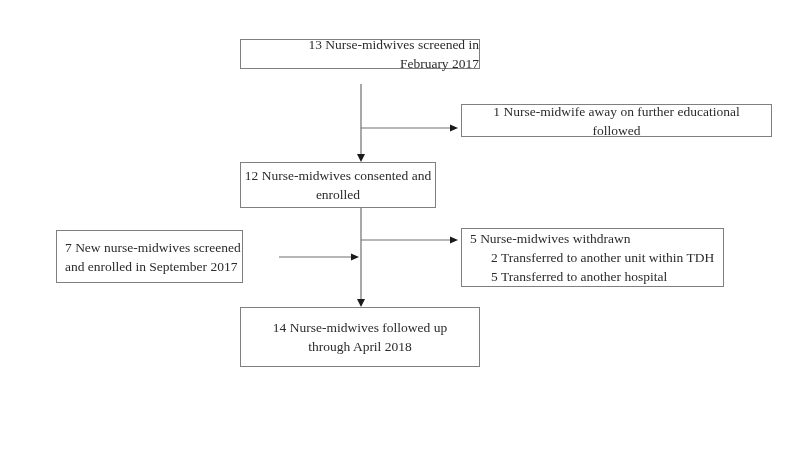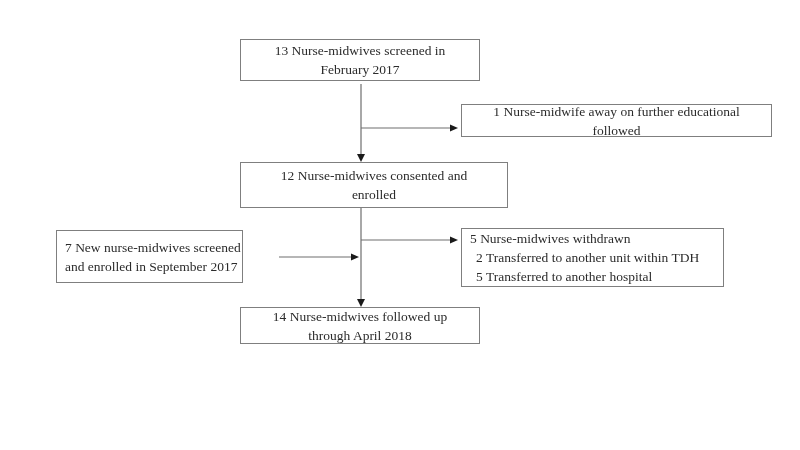--- a/index.html
+++ b/index.html
@@ -51,21 +51,21 @@
     text-align: center;
     align-items: center;
   }
   .box.left {
     text-align: left;
     align-items: flex-start;
     padding-left: 8px;
     padding-right: 4px;
   }
   .box .indent {
-    margin-left: 6px;
+    margin-left: 21px;
     text-align: right;
   }
 </style>
 </head>
 <body>
 
 <div class="canvas">
 
   <svg class="arrows" width="800" height="450" viewBox="0 0 800 450">
 
@@ -78,44 +78,44 @@
     <line x1="361" y1="208" x2="361" y2="300"></line>
     <polygon points="361,307 357,299 365,299"></polygon>
 
     <line x1="361" y1="240" x2="450" y2="240"></line>
     <polygon points="458,240 450,236.5 450,243.5"></polygon>
 
     <line x1="279" y1="257" x2="351" y2="257"></line>
     <polygon points="359,257 351,253.5 351,260.5"></polygon>
   </svg>
 
-  <div class="box center" style="left:240px; top:39px; width:240px; height:42px;">
+  <div class="box center" style="left:240px; top:39px; width:240px; height:30px;align-items:flex-end;">
     <span>13 Nurse-midwives screened in</span>
     <span>February 2017</span>
   </div>
 
   <div class="box center" style="left:461px; top:104px; width:311px; height:33px;">
     <span>1 Nurse-midwife away on further educational</span>
     <span>followed</span>
   </div>
 
-  <div class="box center" style="left:240px; top:162px; width:268px; height:46px;">
+  <div class="box center" style="left:240px; top:162px; width:196px; height:46px;">
     <span>12 Nurse-midwives consented and</span>
     <span>enrolled</span>
   </div>
 
   <div class="box left" style="left:56px; top:230px; width:187px; height:53px;">
     <span>7 New nurse-midwives screened</span>
     <span>and enrolled in September 2017</span>
   </div>
 
   <div class="box left" style="left:461px; top:228px; width:263px; height:59px;">
     <span>5 Nurse-midwives withdrawn</span>
     <span class="indent">2 Transferred to another unit within TDH</span>
     <span class="indent">5 Transferred to another hospital</span>
   </div>
 
-  <div class="box center" style="left:240px; top:307px; width:240px; height:37px;">
+  <div class="box center" style="left:240px; top:307px; width:240px; height:60px;">
     <span>14 Nurse-midwives followed up</span>
     <span>through April 2018</span>
   </div>
 
 </div>
 
 </body></html>

